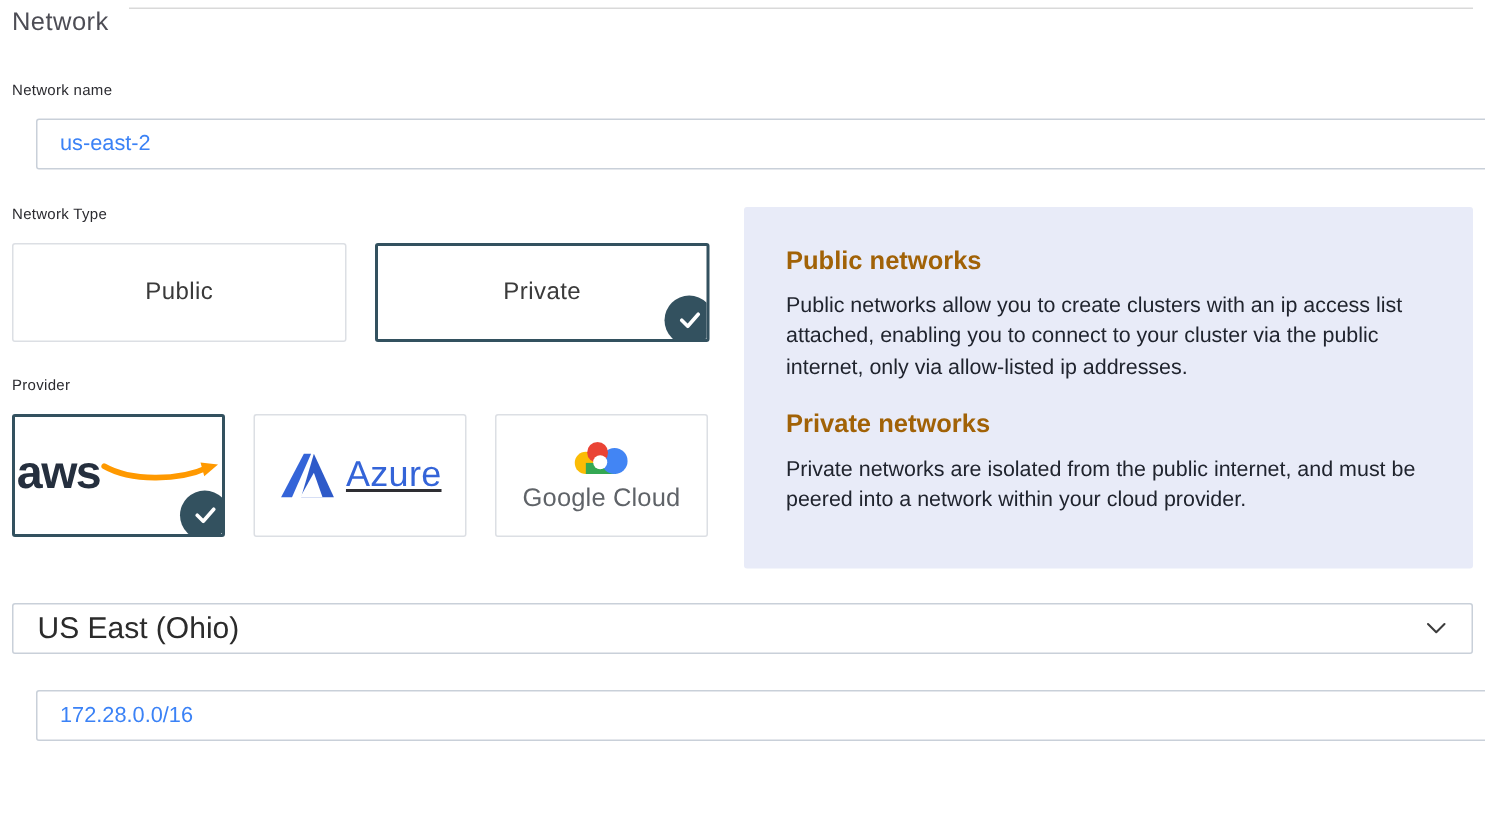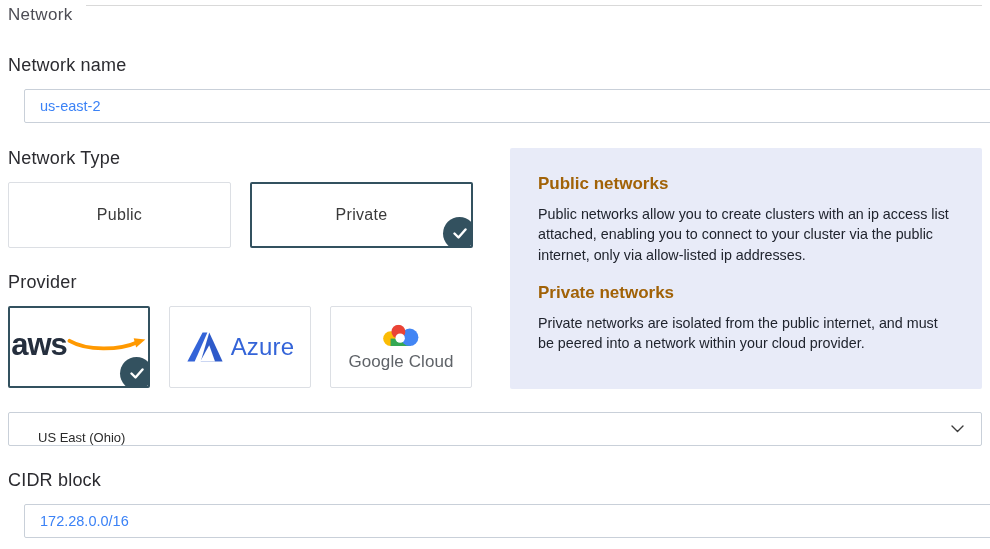--- a/index.html
+++ b/index.html
@@ -10,32 +10,32 @@
     color: #2e2e33;
   }
   .page { padding: 5px 8px 0 8px; }
 
   
   .section-header { display: flex; align-items: flex-start; margin-bottom: 30px; }
   .section-title { font-size: 17px; color: #4d4d55; letter-spacing: .3px; }
   .section-divider { flex: 1; height: 1px; background: #d9d9d9; margin-left: 14px; }
 
   
-  .field-label { font-size: 18px; color: #2b2b30; letter-spacing: .2px; margin-bottom: 13px; }
+  .field-label { font-size: 10px; color: #2b2b30; letter-spacing: .2px; margin-bottom: 13px; }
   .text-input {
     width: 100%; height: 34px;
     border: 1px solid #c9d0d9; border-radius: 2px;
     padding: 0 15px; font-size: 14.5px; color: #3b82f6;
     font-family: "Liberation Sans", sans-serif;
     background: #fff; outline: none; display: block; margin-left: 16px;
   }
   .mb-25 { margin-bottom: 25px; }
 
   
-  .columns { display: flex; gap: 37px; margin-bottom: 23px; }
+  .columns { display: flex; gap: 23px; margin-bottom: 23px; }
   .left-col { flex: 0 0 465px; width: 465px; }
 
   .type-cards { display: flex; gap: 19px; margin-bottom: 24px; }
   .choice-card {
     position: relative; overflow: hidden;
     border: 1px solid #dcdfe4; border-radius: 2px; background: #fff;
     display: flex; align-items: center; justify-content: center;
     cursor: pointer;
   }
   .choice-card.selected { border: 2px solid #33515f; }
@@ -48,40 +48,40 @@
     display: flex; align-items: center; justify-content: center;
   }
 
   .provider-cards { display: flex; gap: 19px; }
   .provider-card { width: 142px; height: 82px; }
 
   
   .aws-logo { display: flex; flex-direction: row; align-items: center; margin-top: -4px; }
   .aws-text { font-size: 31px; font-weight: 700; color: #252f3e; line-height: .9; letter-spacing: -1px; }
   
-  .azure-logo { display: flex; align-items: center; gap: 7px; }
+  .azure-logo { display: flex; align-items: center; gap: 7px; text-decoration: underline; }
   .azure-text { font-size: 24px; color: #3464d8; letter-spacing: .2px; }
   
   .google-logo { display: flex; flex-direction: column; align-items: center; gap: 2px; }
   .google-text { font-size: 17px; color: #5f6368; letter-spacing: .1px; }
 
   
   .info-panel {
     flex: 1; background: #e8ebf8; border-radius: 2px;
     padding: 26px 28px 18px 28px;
   }
   .info-heading { font-size: 17px; font-weight: 700; color: #a16207; margin: 0 0 9px 0; }
   .info-body { font-size: 14.3px; color: #20242e; line-height: 1.42; margin: 10px 0 18px 0; }
 
   
   .select-box {
     position: relative; width: 100%; height: 34px;
     border: 1px solid #c9d0d9; border-radius: 2px; background: #fff;
-    display: flex; align-items: flex-end; padding: 0 40px 0 29px;
-    font-size: 13px; color: #2b2b2b; cursor: pointer;
+    display: flex; align-items: center; padding: 0 40px 0 16px;
+    font-size: 20px; color: #2b2b2b; cursor: pointer;
   }
   .select-chevron { position: absolute; right: 17px; top: 50%; transform: translateY(-50%); display: flex; }
   .mb-24 { margin-bottom: 24px; }
 </style>
 </head>
 <body>
 
 <div class="page">
 
   <div class="section-header">
@@ -167,16 +167,15 @@
 
   <div class="select-box mb-24">
     <span>US East (Ohio)</span>
     <span class="select-chevron">
       <svg width="13" height="8" viewBox="0 0 13 8">
         <polyline points="1,1 6.5,6.5 12,1" fill="none" stroke="#3c3c3c" stroke-width="1.4" stroke-linecap="round" stroke-linejoin="round"></polyline>
       </svg>
     </span>
   </div>
 
-  <div class="field-label">CIDR block</div>
   <input class="text-input" type="text" value="172.28.0.0/16" style="">
 
 </div>
 
 </body></html>

